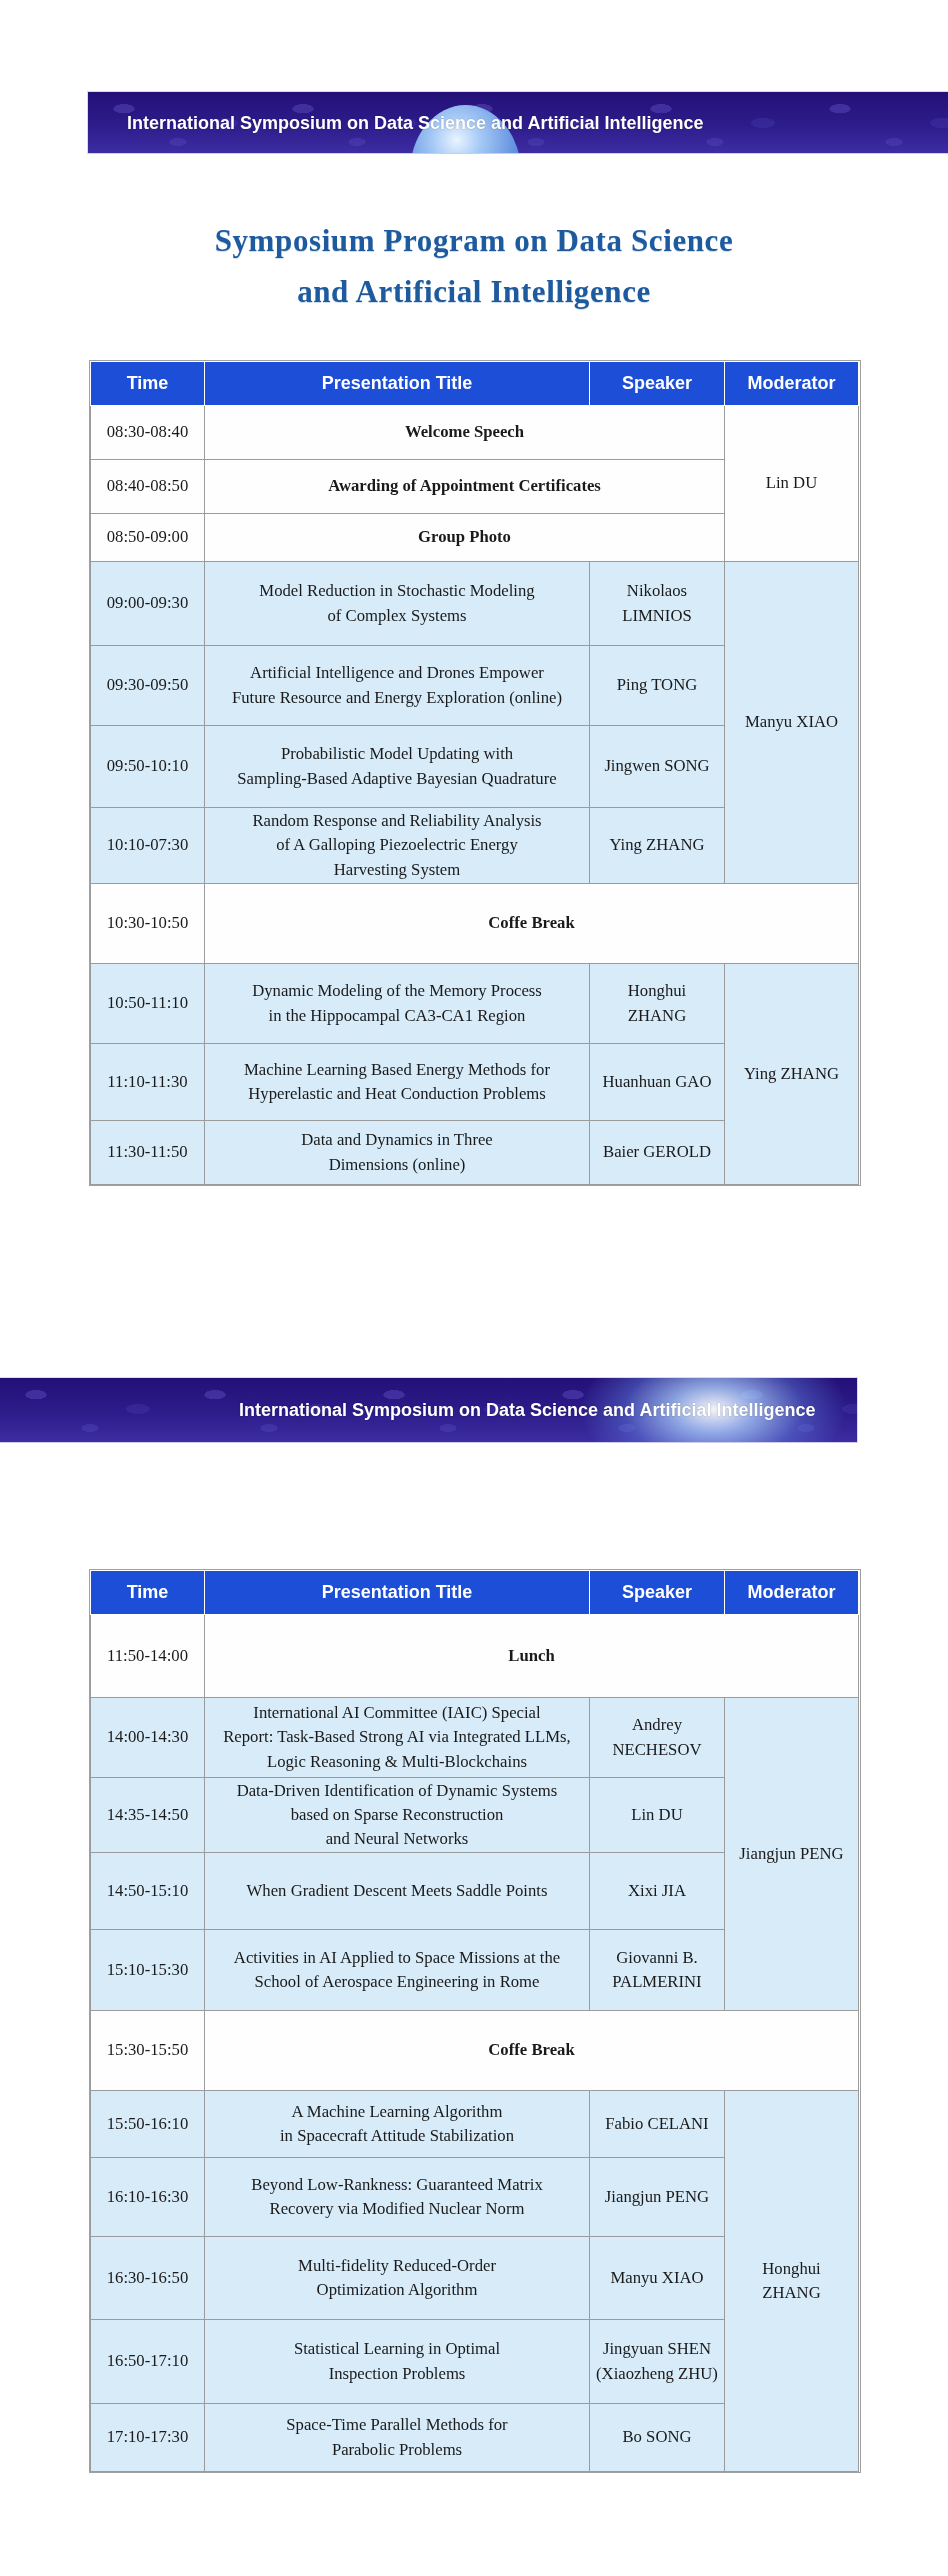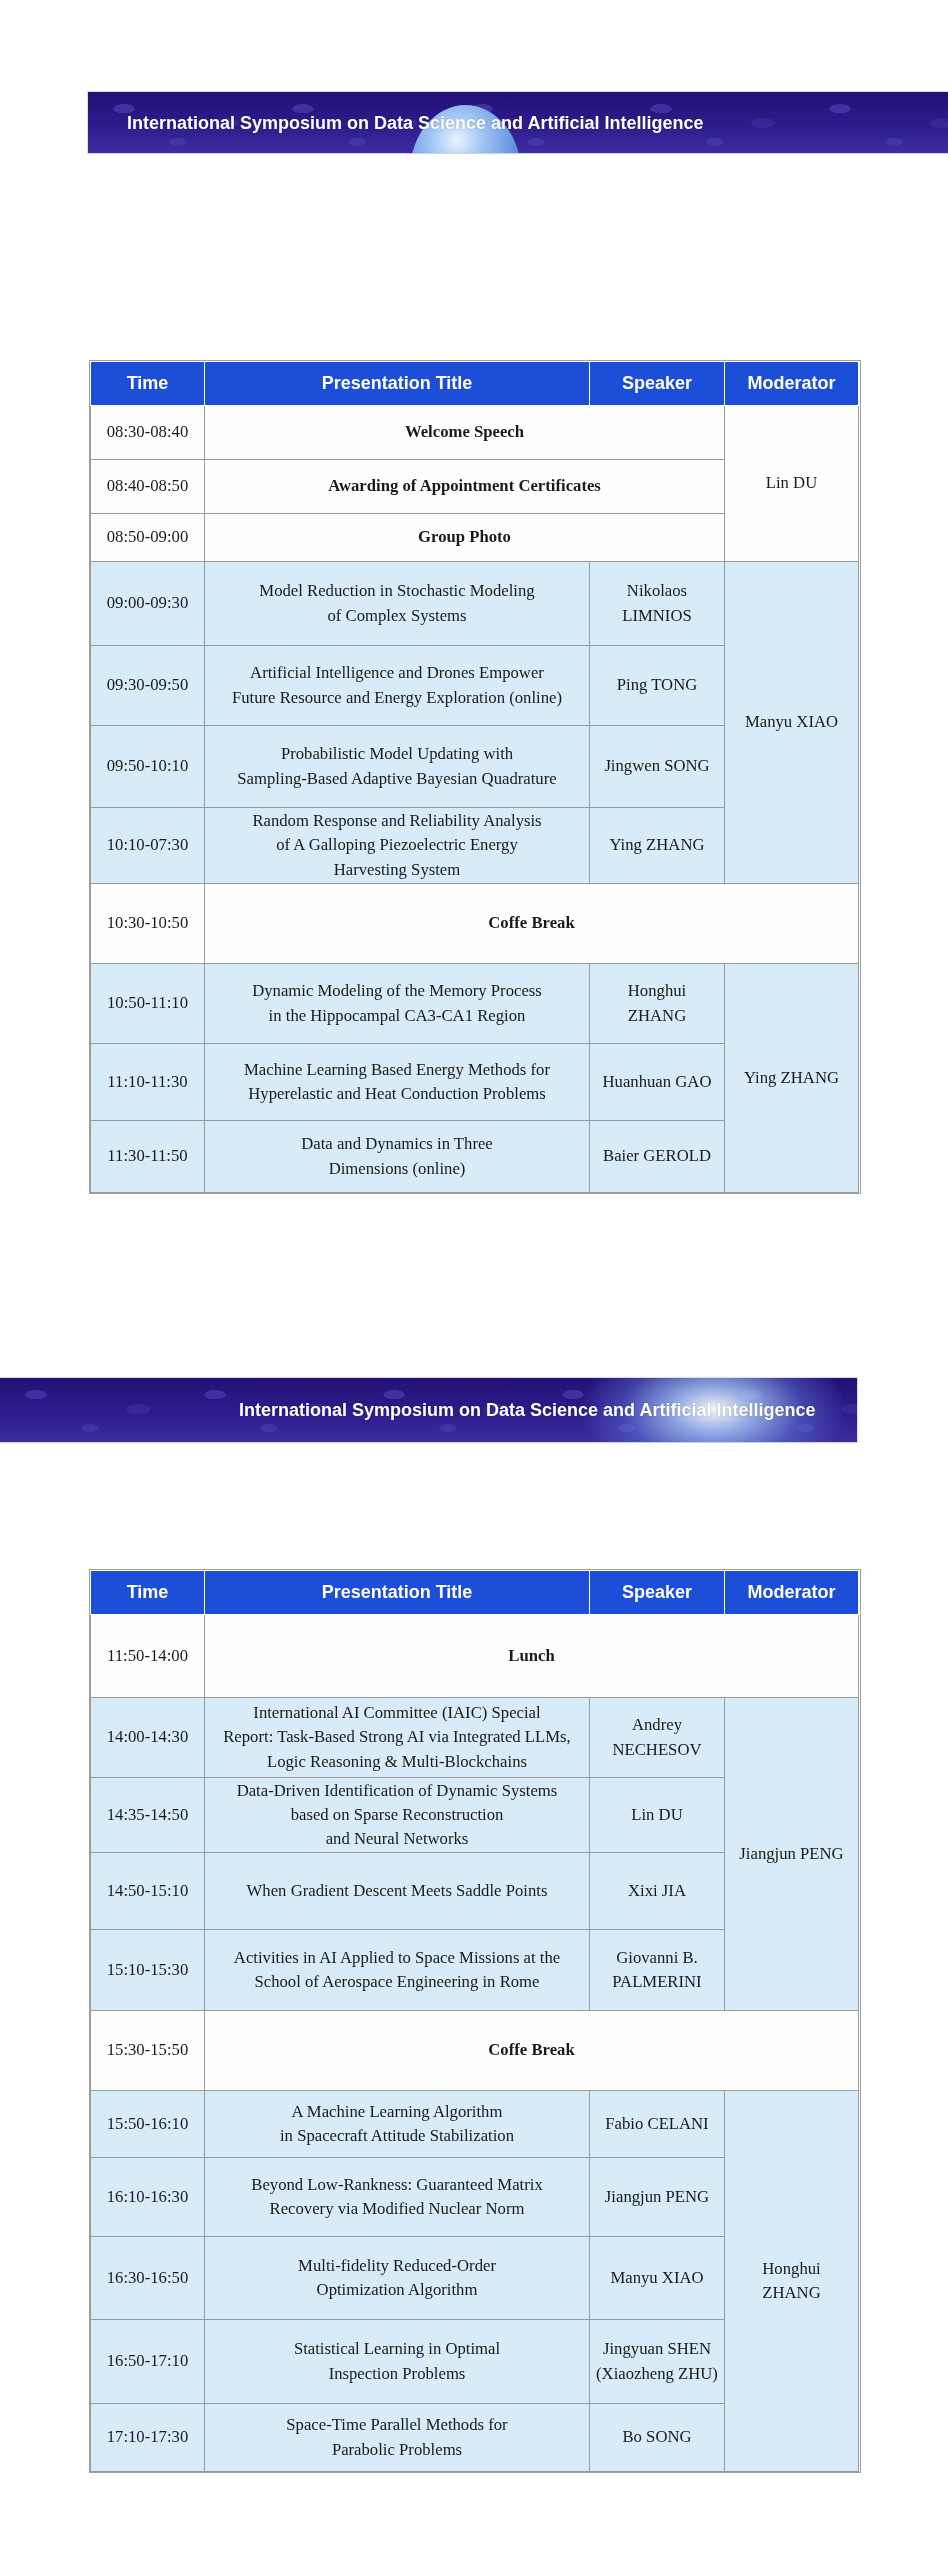--- a/index.html
+++ b/index.html
@@ -93,20 +93,22 @@
 </style>
 </head>
 <body>
 
 <div class="banner banner-1">
   <div class="orb"></div>
   <div class="banner-text">International Symposium on Data Science and Artificial Intelligence</div>
 </div>
 
 <div class="page-title">
+  <span>Symposium Program on Data Science</span>
+  <span>and Artificial Intelligence</span>
 </div>
 
 <div class="table-wrap t1">
   <table>
       <colgroup>
         <col style="width: 114px;">
         <col style="width: 385px;">
         <col style="width: 135px;">
         <col style="width: 134px;">
       </colgroup>
@@ -170,21 +172,21 @@
           <td>Honghui
 ZHANG</td>
           <td rowspan="3">Ying ZHANG</td>
         </tr>
         <tr class="blue" style="height: 77px;">
           <td>11:10-11:30</td>
           <td>Machine Learning Based Energy Methods for
 Hyperelastic and Heat Conduction Problems</td>
           <td>Huanhuan GAO</td>
         </tr>
-        <tr class="blue" style="height: 72px;">
+        <tr class="blue" style="height: 64px;">
           <td>11:30-11:50</td>
           <td>Data and Dynamics in Three
 Dimensions (online)</td>
           <td>Baier GEROLD</td>
         </tr>
       </tbody>
     </table>
 </div>
 
 <div class="banner banner-2">

